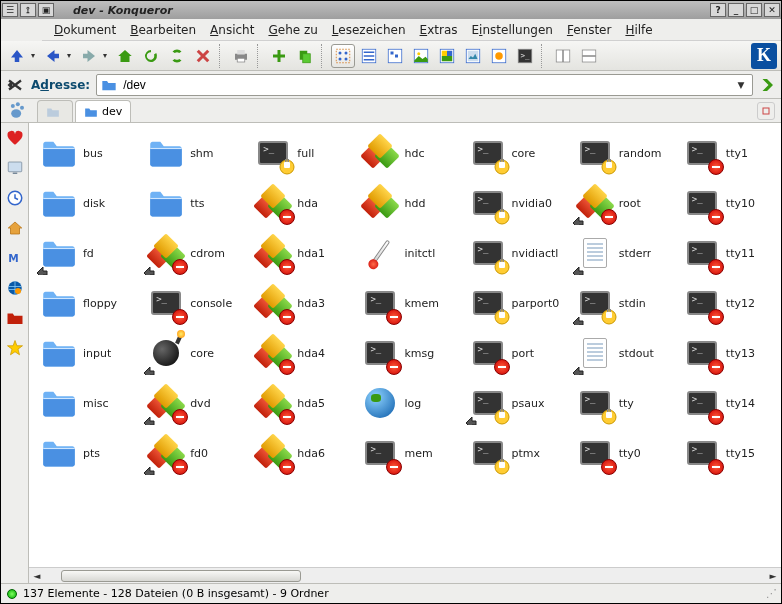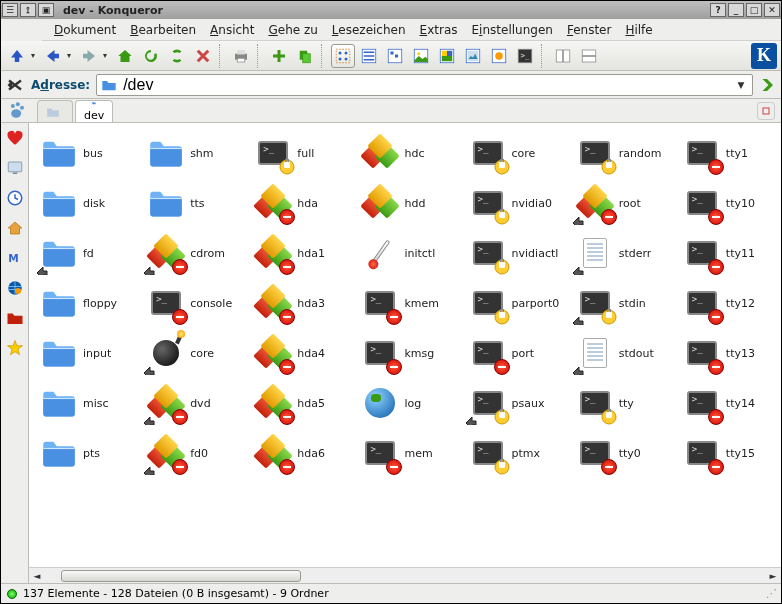--- a/index.html
+++ b/index.html
@@ -1,40 +1,40 @@
 <!DOCTYPE html>
 <html><head>
 <meta charset="utf-8">
 <style>
   * { box-sizing: border-box; }
   body { margin:0; font-family: "DejaVu Sans","Bitstream Vera Sans",Arial,sans-serif; font-size:12px; background:#aaa; }
   .win { width:782px; height:604px; background:#eeeeec; display:flex; flex-direction:column; border:1px solid #000; }
   .titlebar { height:18px; background:linear-gradient(#bfbfbf,#9e9e9e); display:flex; align-items:center; font-weight:bold; color:#222; font-size:11px; }
   .tb-l,.tb-r { display:flex; gap:0; }
   .tb-btn { width:16px; height:14px; margin:1px; background:#d8d8d8; border:1px solid #666; display:flex; align-items:center; justify-content:center; font-size:9px; }
-  .tb-title { flex:1; padding-left:8px; }
+  .tb-title { flex:1; padding-left:18px;font-style:italic; }
   .menubar { height:22px; display:flex; align-items:center; padding:0 6px; gap:2px; border-bottom:1px solid #d0d0d0;margin-left:41px; }
   .menuitem { padding:2px 6px; color:#222; }
   .menuitem u { text-decoration:underline; }
   .toolbar { height:30px; background:linear-gradient(#f6f6f4,#e4e4e0); display:flex; align-items:center; padding:0 4px; gap:2px; border-bottom:1px solid #bdbdb8; }
   .tool { width:24px; height:24px; border:1px solid transparent; border-radius:3px; display:flex; align-items:center; justify-content:center; }
   .tool.toggle-on { border-color:#9a9a93; background:linear-gradient(#fff,#e6e6e2); }
   .tool svg { width:18px; height:18px; }
   .sep { width:6px; height:24px; margin:0 2px; border-left:1px dotted #999; }
   .tool-dd { width:8px; font-size:8px; color:#333; }
   .klogo { margin-left:auto; width:26px; height:26px; background:#0a4fa0; border-radius:3px; display:flex; align-items:center; justify-content:center; color:#fff; font-weight:bold; font-family:serif; font-size:18px; }
   .addrbar { height:28px; display:flex; align-items:center; padding:0 4px; gap:4px; border-bottom:1px solid #bdbdb8; }
   .addr-label { padding:0 2px; font-weight:bold; color:#0c4a6e;}
   .addr-input { flex:1; height:22px; display:flex; align-items:center; background:#fff; border:1px solid #9a9a93; border-radius:2px; padding:0 4px; gap:4px; }
-  .addr-input input { flex:1; border:none; outline:none; font-size:16px; }
+  .addr-input input { flex:1; border:none; outline:none; font-size:12px; }
   .addr-dd { width:14px; text-align:center; color:#333; font-size:9px;}
   .tabbar { height:24px; display:flex; align-items:flex-end; padding-left:36px; gap:2px; position:relative; border-bottom:1px solid #bdbdb8;}
   .paw { position:absolute; left:6px; top:2px; width:20px; height:20px; color:#4477cc; }
   .tab { height:22px; display:flex; align-items:center; padding:0 8px; gap:4px; border:1px solid #bdbdb8; border-bottom:none; border-radius:4px 4px 0 0; font-size:11px; }
-  .tab.active { background:#fff;flex-direction:column; }
+  .tab.active { background:#fff; }
   .tab.inactive { background:#e8e8e4; color:#777; }
   .tab-close { position:absolute; right:6px; top:3px; width:18px; height:18px; border:1px solid #ccc; border-radius:3px; display:flex; align-items:center; justify-content:center; }
   .body { flex:1; display:flex; overflow:hidden; }
   .sidebar { width:28px; background:#eeeeec; border-right:1px solid #bdbdb8; display:flex; flex-direction:column; align-items:center; padding-top:6px; gap:12px; }
   .sbic { width:18px; height:18px; }
   .content { flex:1; display:flex; flex-direction:column; background:#fff; overflow:hidden;}
   .grid { flex:1; overflow:hidden; padding:8px 4px 4px 10px; }
   .cols { display:flex; gap:12px; }
   .col { display:flex; flex-direction:column; gap:6px; width:100px; }
   .col.first { width:100px; }

